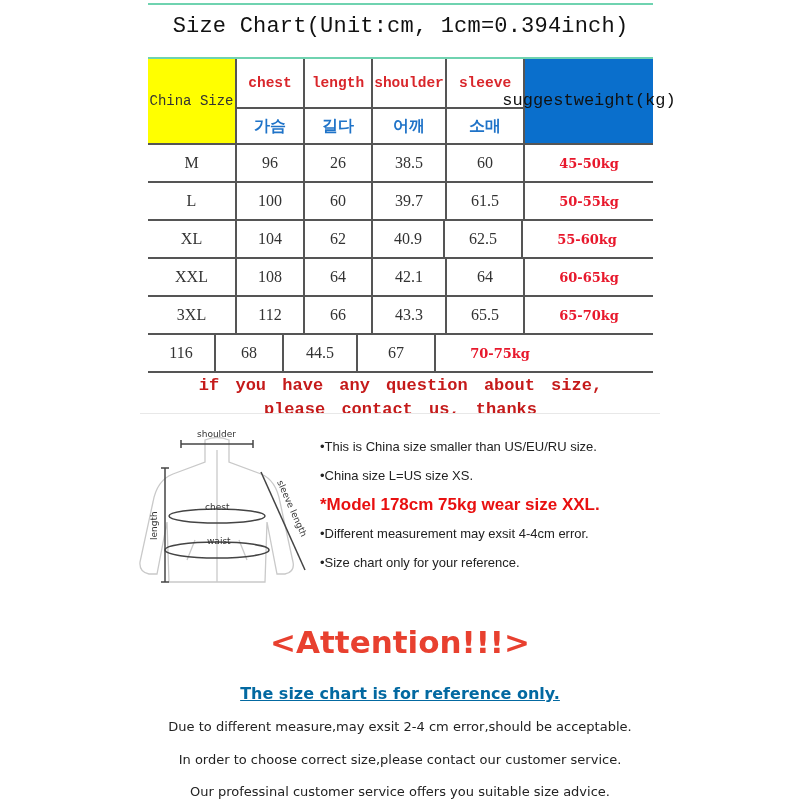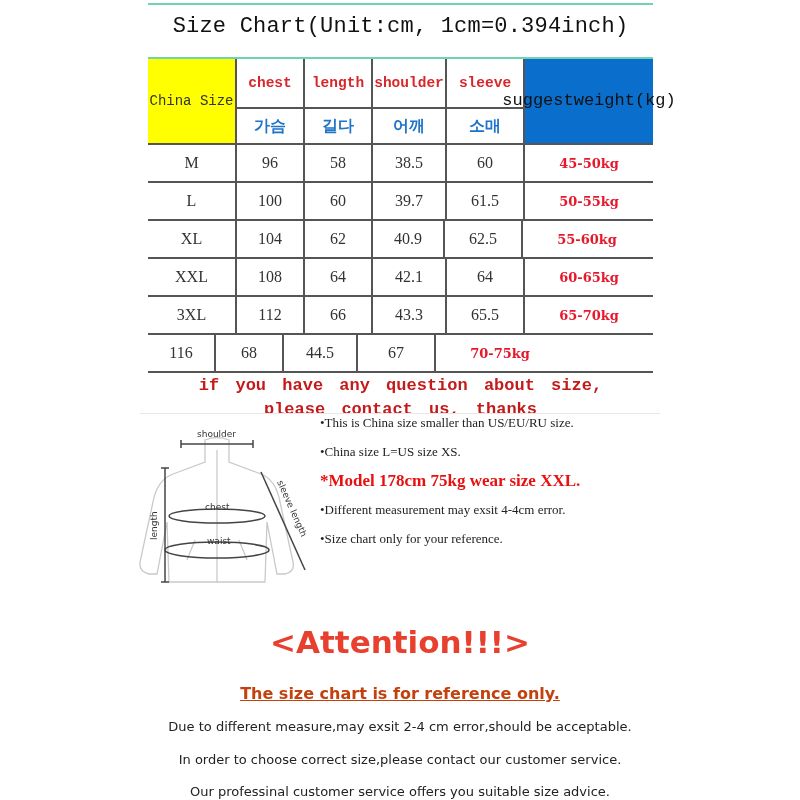--- a/index.html
+++ b/index.html
@@ -28,28 +28,28 @@
     font-size: 16px; color: #333; border-right: 2px solid #555; height: 100%; }
   .row .c:last-child { border-right: none; }
   .row .w { color: #e8182c; font-family: "DejaVu Serif", serif; font-weight: bold; font-size: 13px; }
 
   .question { position: absolute; left: 148px; top: 374px; width: 505px; text-align: center; color: #c51a1a;
     font-family: "Liberation Mono", monospace; font-weight: bold; font-size: 17px; line-height: 24px; word-spacing: 6px;
     height: 40px; overflow: hidden; }
   .sep { position: absolute; left: 140px; top: 413px; width: 520px; height: 1px; background: #e8e8e8; }
 
   .diagram { position: absolute; left: 135px; top: 422px; width: 180px; height: 170px; }
-  .notes { position: absolute; left: 320px; top: 408px; font-family: Liberation Serif, serif; color: #222; }
+  .notes { position: absolute; left: 320px; top: 432px; font-family: Liberation Sans, sans-serif; color: #222; }
   .note { font-size: 13px; height: 29px; line-height: 29px; white-space: nowrap; }
   .note.hl { color: #e81010; font-weight: bold; font-size: 17px; }
 
   .attention { position: absolute; left: 0; top: 624px; width: 800px; text-align: center; color: #e8402f;
     font-family: "DejaVu Sans", sans-serif; font-weight: bold; font-size: 31px; }
   .ref { position: absolute; left: 0; top: 684px; width: 800px; text-align: center; font-family: "DejaVu Sans", sans-serif;
-    font-weight: bold; font-size: 16px; color: #c2410c; text-decoration: underline; }
+    font-weight: bold; font-size: 16px; color: #0369a1; text-decoration: underline; }
   .line { position: absolute; left: 0; width: 800px; text-align: center; font-family: "DejaVu Sans", sans-serif;
     font-size: 13px; color: #222; }
 </style>
 </head>
 <body>
 
 <div class="top-rule"></div>
 <div class="chart-title">Size Chart(Unit:cm, 1cm=0.394inch)</div>
 
 <div class="table">
@@ -71,21 +71,21 @@
     <div class="cell weight">
       <span>suggest</span>
       <span>weight(kg)</span>
     </div>
   </div>
 
   <div class="rows">
     <div class="row">
       <div class="c" style="width:89px">M</div>
       <div class="c" style="width:68px">96</div>
-      <div class="c" style="width:68px">58</div>
+      <div class="c" style="width:68px">26</div>
       <div class="c" style="width:74px">38.5</div>
       <div class="c" style="width:78px">60</div>
       <div class="c w" style="width:128px">45-50kg</div>
     </div>
     <div class="row">
       <div class="c" style="width:89px">L</div>
       <div class="c" style="width:68px">100</div>
       <div class="c" style="width:68px">60</div>
       <div class="c" style="width:74px">39.7</div>
       <div class="c" style="width:78px">61.5</div>

